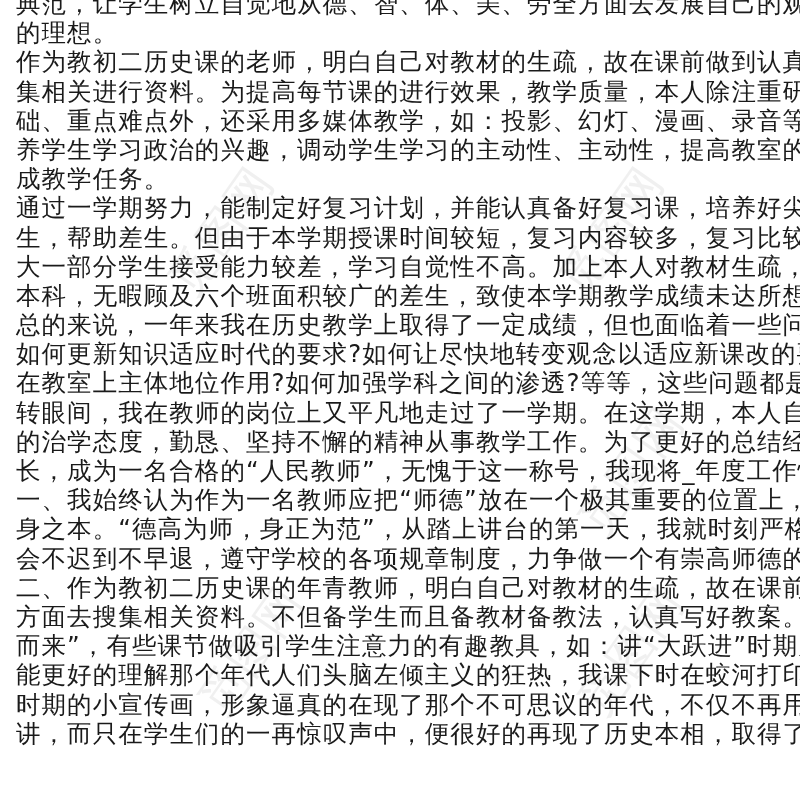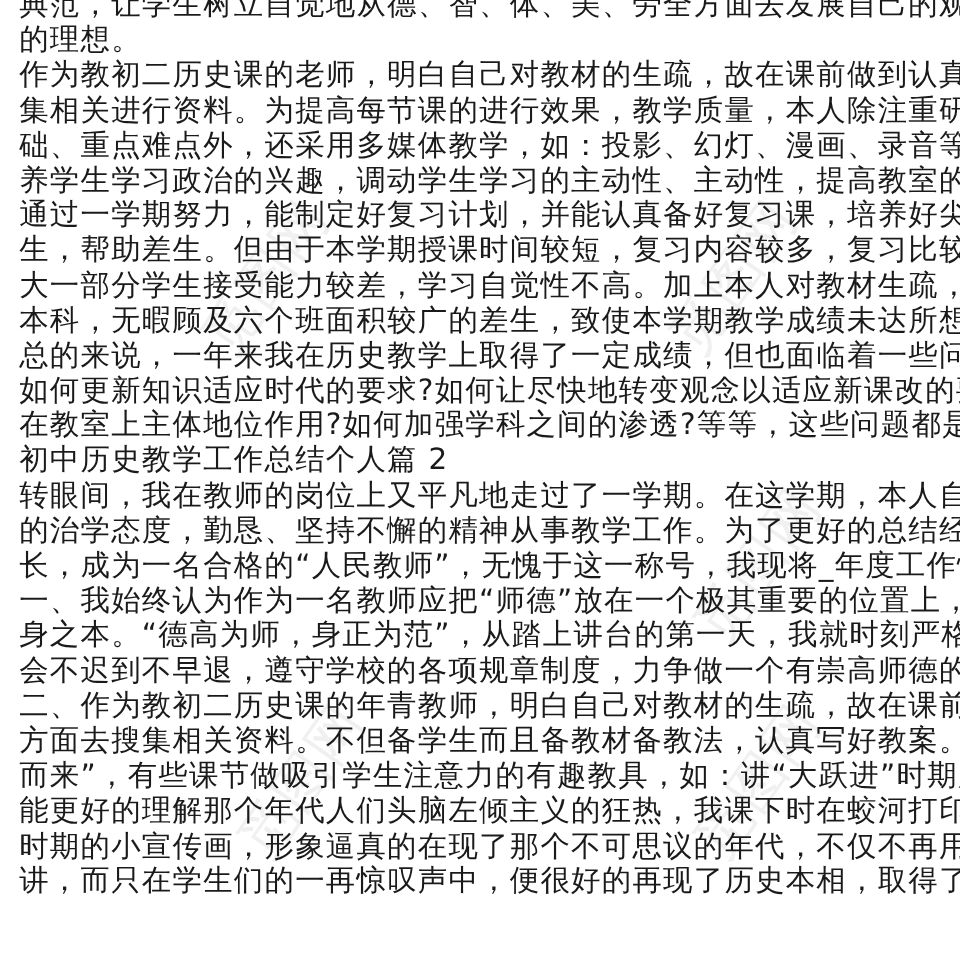--- a/index.html
+++ b/index.html
@@ -55,28 +55,28 @@
   <div class="watermark" style="left:180px; top:620px;">觅图网</div>
   <div class="watermark" style="left:560px; top:620px;">觅图网</div>
 
   <div class="doc">
     <span class="line">典范，让学生树立自觉地从德、智、体、美、劳全方面去发展自己的观念，树立崇高远大</span>
     <span class="line">的理想。</span>
     <span class="line">作为教初二历史课的老师，明白自己对教材的生疏，故在课前做到认真备课，多方面去搜</span>
     <span class="line">集相关进行资料。为提高每节课的进行效果，教学质量，本人除注重研究教材，把握好基</span>
     <span class="line">础、重点难点外，还采用多媒体教学，如：投影、幻灯、漫画、录音等多样形式。通过培</span>
     <span class="line">养学生学习政治的兴趣，调动学生学习的主动性、主动性，提高教室的教学质量，按时完</span>
+    <span class="line">成教学任务。</span>
     <span class="line">通过一学期努力，能制定好复习计划，并能认真备好复习课，培养好尖子生，提高中等</span>
     <span class="line">生，帮助差生。但由于本学期授课时间较短，复习内容较多，复习比较仓促，同时发觉很</span>
     <span class="line">大一部分学生接受能力较差，学习自觉性不高。加上本人对教材生疏，同时要到广州进修</span>
     <span class="line">本科，无暇顾及六个班面积较广的差生，致使本学期教学成绩未达所想。</span>
     <span class="line">总的来说，一年来我在历史教学上取得了一定成绩，但也面临着一些问题和挑战，比如：</span>
     <span class="line">如何更新知识适应时代的要求?如何让尽快地转变观念以适应新课改的要求?如何发挥学生</span>
     <span class="line">在教室上主体地位作用?如何加强学科之间的渗透?等等，这些问题都是我今后工作努力的</span>
-    <span class="line">初中历史教学工作总结个人篇 2</span>
     <span class="line">转眼间，我在教师的岗位上又平凡地走过了一学期。在这学期，本人自始至终以认真、严谨</span>
     <span class="line">的治学态度，勤恳、坚持不懈的精神从事教学工作。为了更好的总结经验教训使自己迅速成</span>
     <span class="line">长，成为一名合格的“人民教师”，无愧于这一称号，我现将_年度工作情况总结如下：</span>
     <span class="line">一、我始终认为作为一名教师应把“师德”放在一个极其重要的位置上，因为这是教师的立</span>
     <span class="line">身之本。“德高为师，身正为范”，从踏上讲台的第一天，我就时刻严格要求自己，上班开</span>
     <span class="line">会不迟到不早退，遵守学校的各项规章制度，力争做一个有崇高师德的人。</span>
     <span class="line">二、作为教初二历史课的年青教师，明白自己对教材的生疏，故在课前做到认真备课，多</span>
     <span class="line">方面去搜集相关资料。不但备学生而且备教材备教法，认真写好教案。每一课都做到“有备</span>
     <span class="line">而来”，有些课节做吸引学生注意力的有趣教具，如：讲“大跃进”时期历史时，为了让学生</span>
     <span class="line">能更好的理解那个年代人们头脑左倾主义的狂热，我课下时在蛟河打印社制了数张“大跃进</span>

